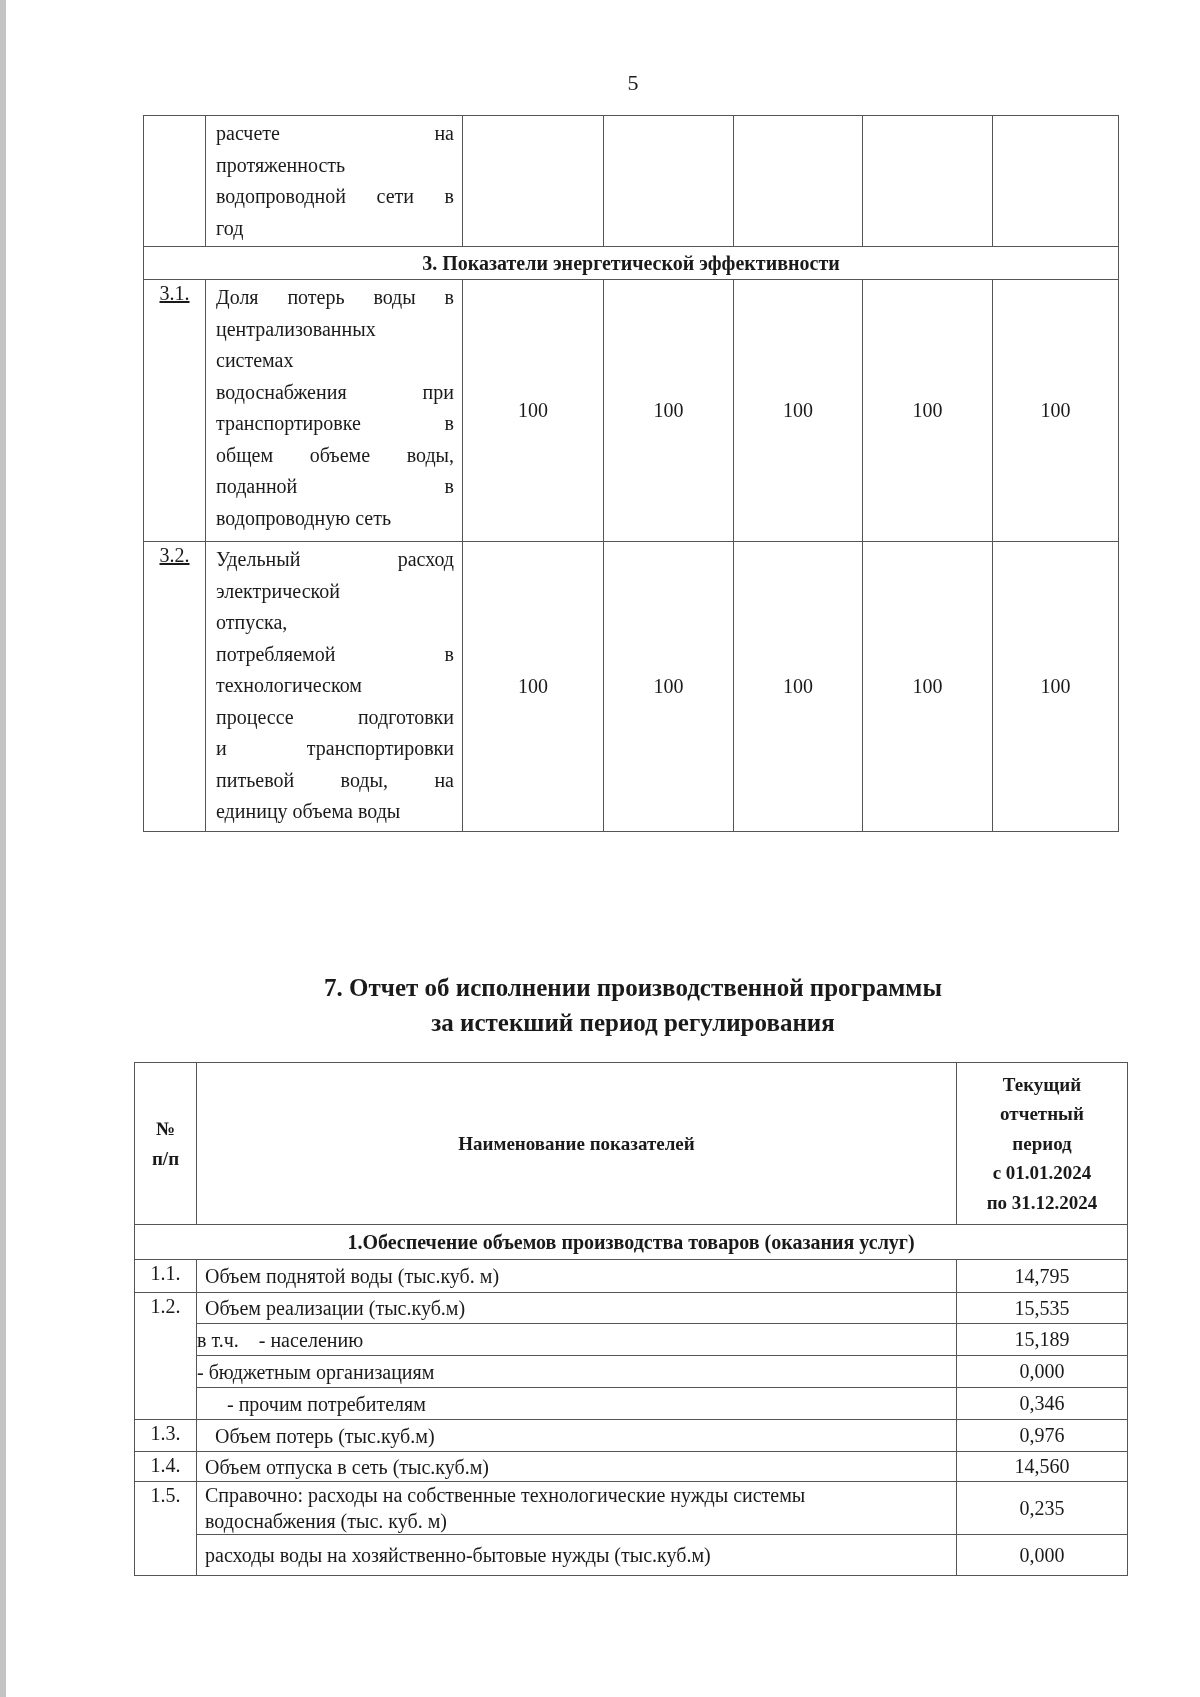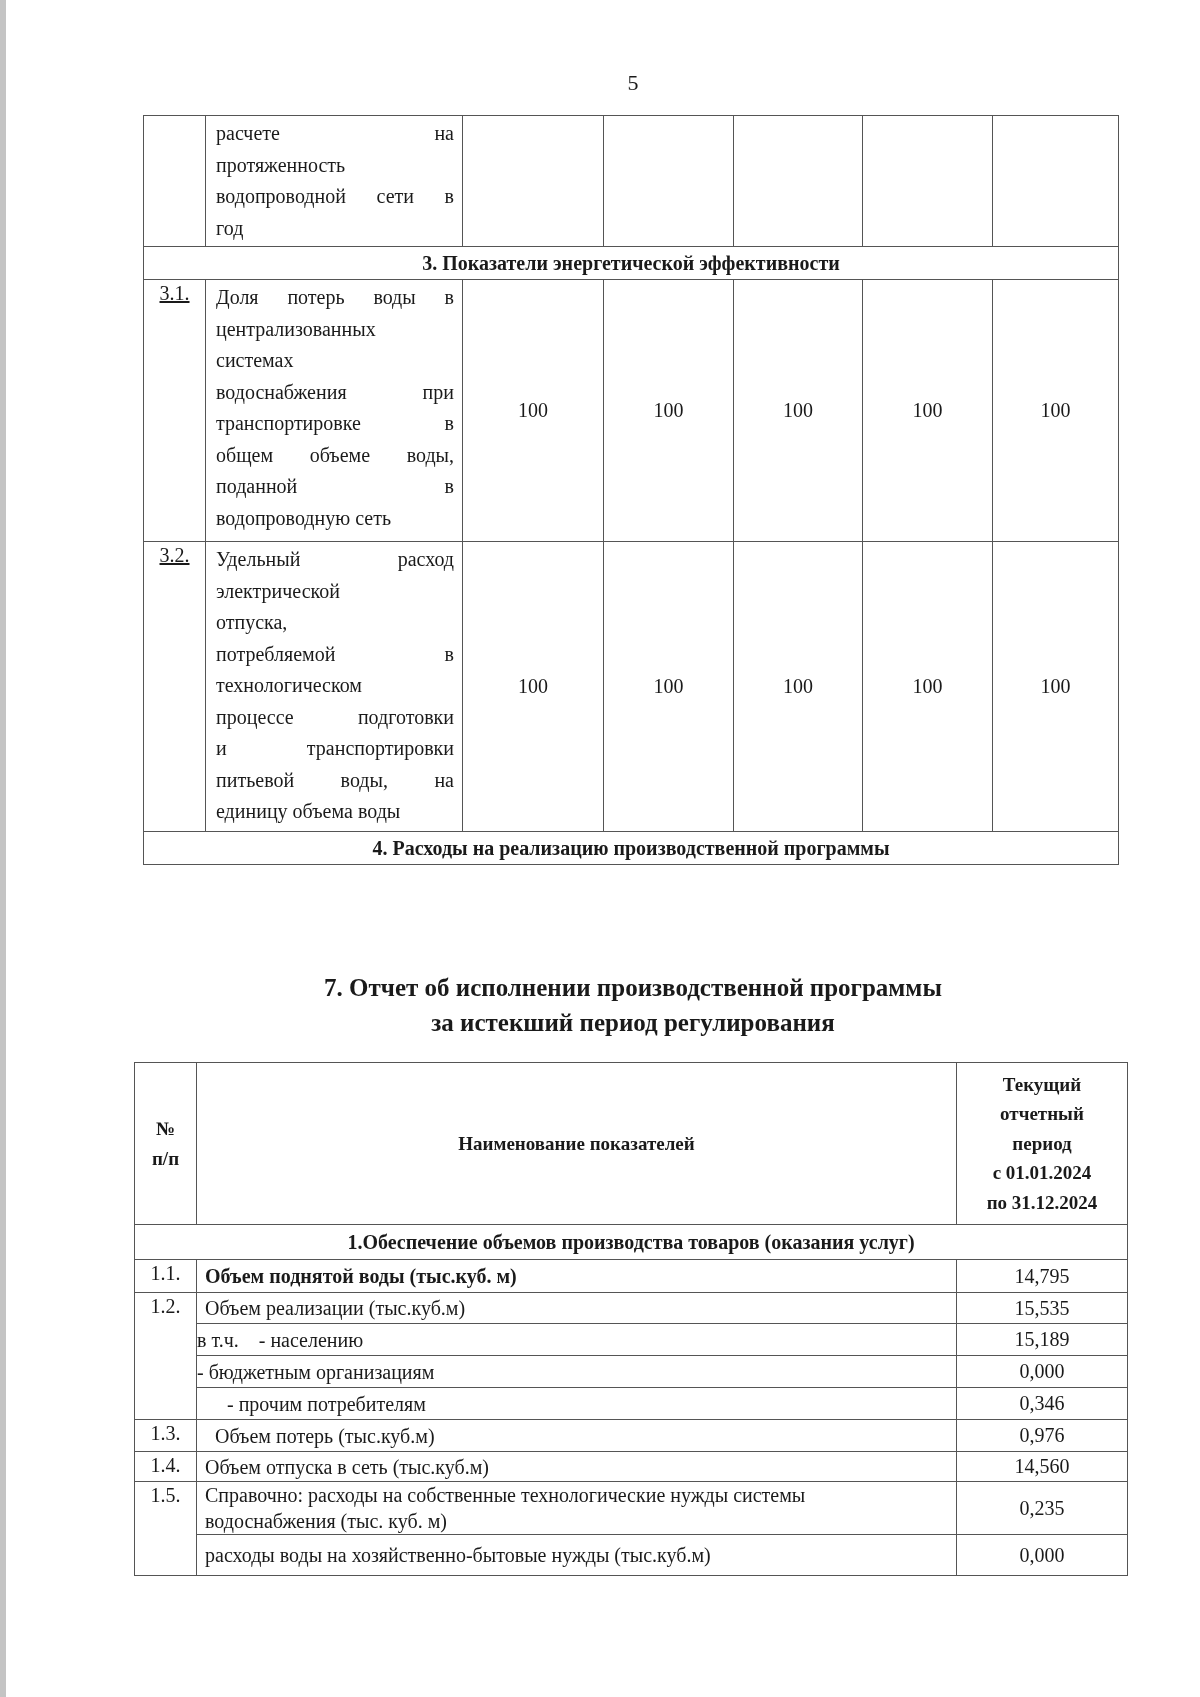--- a/index.html
+++ b/index.html
@@ -28,21 +28,21 @@
   .heading.h2 { top: 1005px; }
 
   
   #t2 { left: 134px; top: 1062px; width: 993px; font-size: 20px; }
   #t2 td.hdr { font-weight: bold; text-align: center; font-size: 19px; line-height: 29.5px; }
   #t2 td.num { text-align: center; vertical-align: top; padding-top: 2px; }
   #t2 td.name { padding-left: 8px; line-height: 26px; }
   #t2 td.val { text-align: center; }
   #t2 td.section { text-align: center; font-weight: bold; margin-left: 48px; }
   #t2 td.center { padding-left: 0; }
-  .bold { font-weight: bold; margin-left: 32px; }
+  .bold { font-weight: normal; margin-left: 32px; }
 </style>
 </head>
 <body>
 
 <div class="left-strip"></div>
 <div class="page-number">5</div>
 
 <table id="t1">
   <colgroup>
     <col style="width:62px">
@@ -100,23 +100,20 @@
       <span class="line">процессе подготовки</span>
       <span class="line">и транспортировки</span>
       <span class="line">питьевой воды, на</span>
       <span class="line l">единицу объема воды</span>
     </td>
     <td class="val">100</td>
     <td class="val">100</td>
     <td class="val">100</td>
     <td class="val">100</td>
     <td class="val">100</td>
-  </tr>
-  <tr style="height:33px">
-    <td colspan="7" class="section">4. Расходы на реализацию производственной программы</td>
   </tr>
 </tbody>
   </table>
 
 <div class="heading h1">7. Отчет об исполнении производственной программы</div>
 <div class="heading h2">за истекший период регулирования</div>
 
 <table id="t2">
   <colgroup>
     <col style="width:62px">

